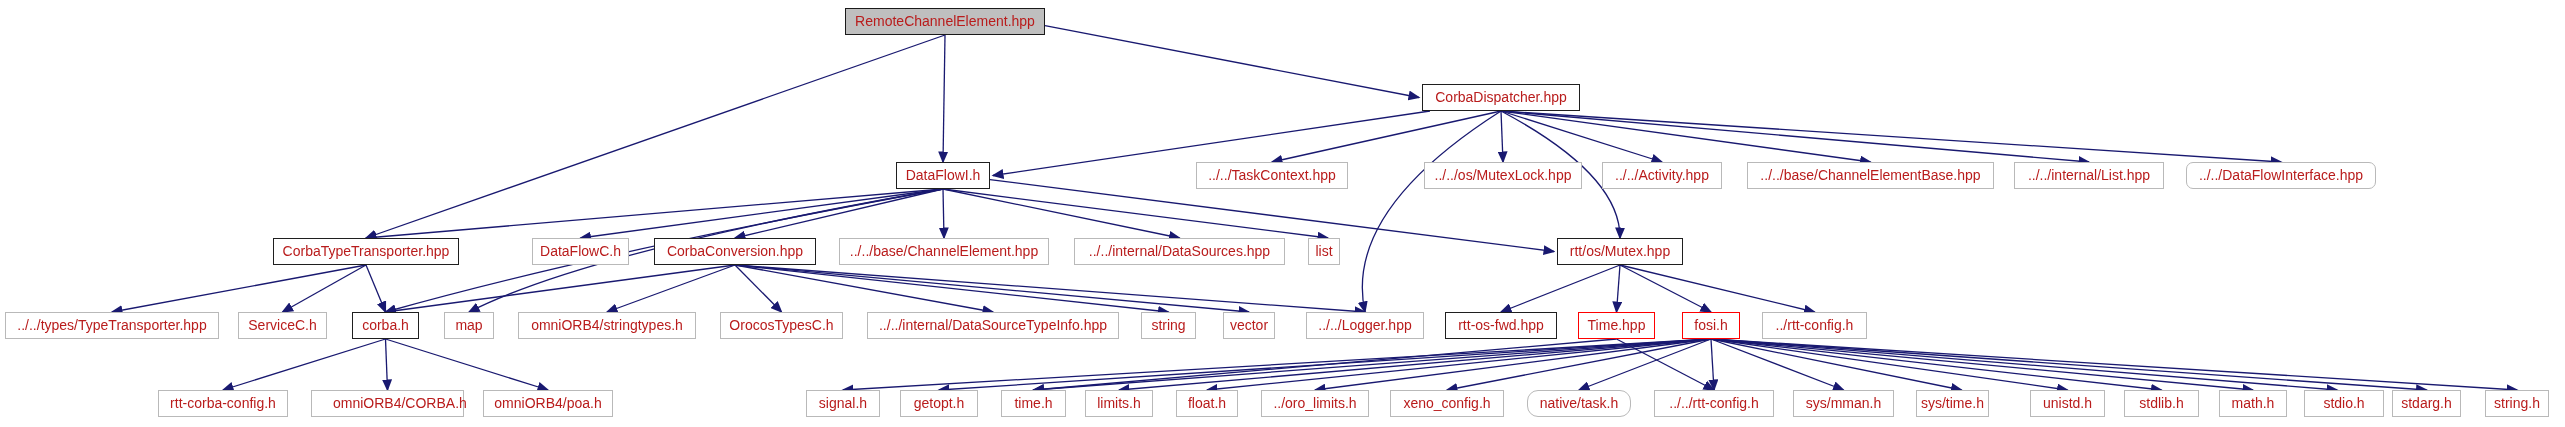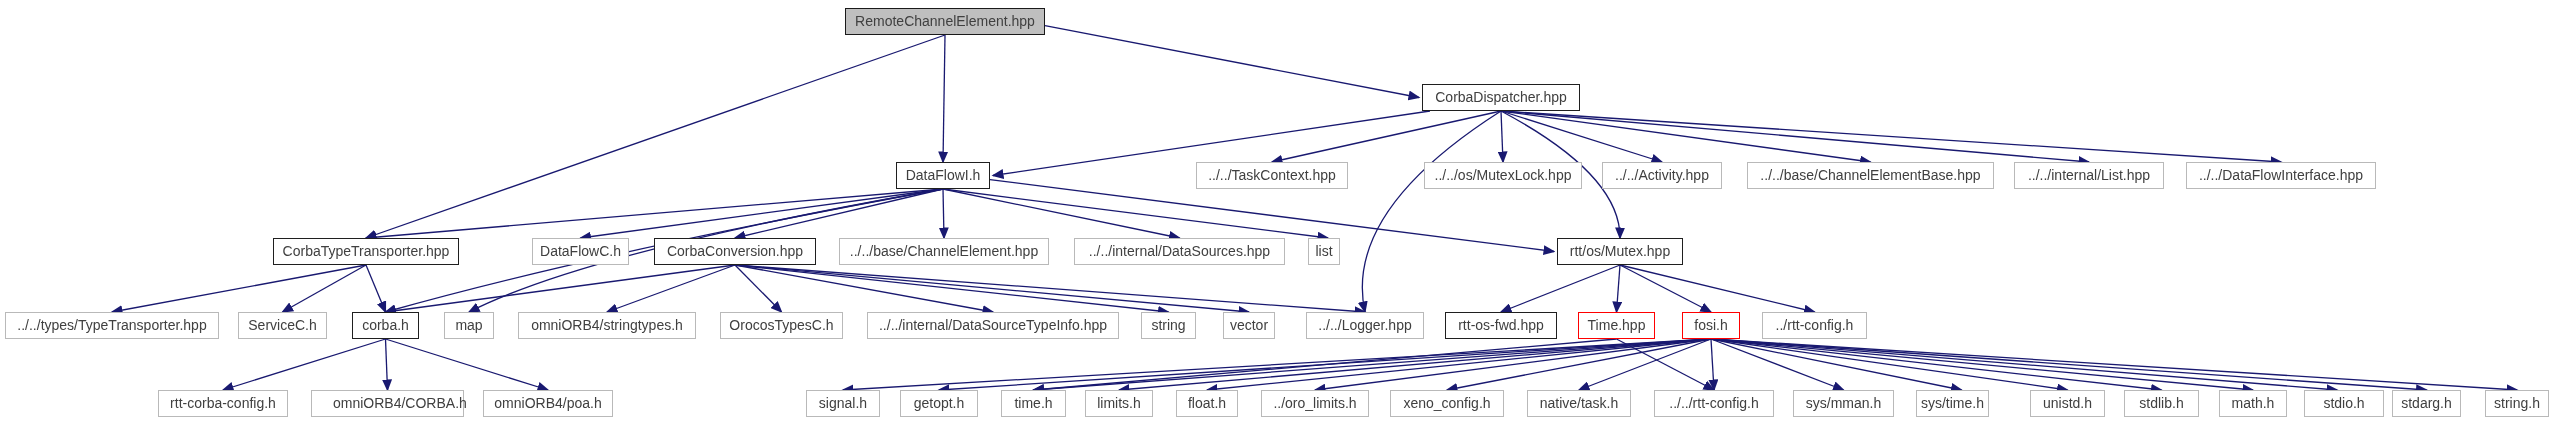--- a/index.html
+++ b/index.html
@@ -1,20 +1,20 @@
 <!DOCTYPE html>
 <html><head>
 <meta charset="utf-8">
 <style>
   html,body{margin:0;padding:0;background:#ffffff;}
   #canvas{position:relative;width:2565px;height:427px;overflow:hidden;
           font-family:"Liberation Sans", sans-serif;}
   #edges{position:absolute;left:0;top:0;width:2565px;height:427px;}
   .node{position:absolute;height:27px;line-height:25px;box-sizing:border-box;
-        text-align:center;font-size:14px;color:#404040;background:#fff;
+        text-align:center;font-size:14px;color:#b91c1c;background:#fff;
         border:1px solid #b9b9b9;white-space:nowrap;padding:0 3px;}
   .node.root{background:#bfbfbf;border:1.5px solid #1a1a1a;font-weight:400;}
   .node.internal{border:1.5px solid #1f1f1f;}
   .node.truncated{border:1.5px solid #ff0000;}
 </style>
 </head>
 <body>
 
 <div id="canvas">
   <svg id="edges" width="2565" height="427" viewBox="0 0 2565 427">
@@ -85,21 +85,21 @@
   </svg>
   <div id="nodes">
       <div class="node root" style="left: 845px; top: 8px; width: 200px;">RemoteChannelElement.hpp</div>
       <div class="node internal" style="left: 1422px; top: 84px; width: 158px;">CorbaDispatcher.hpp</div>
       <div class="node internal" style="left: 896px; top: 162px; width: 94px;">DataFlowI.h</div>
       <div class="node external" style="left: 1196px; top: 162px; width: 152px;">../../TaskContext.hpp</div>
       <div class="node external" style="left: 1424px; top: 162px; width: 158px;">../../os/MutexLock.hpp</div>
       <div class="node external" style="left: 1602px; top: 162px; width: 120px;">../../Activity.hpp</div>
       <div class="node external" style="left: 1747px; top: 162px; width: 247px;">../../base/ChannelElementBase.hpp</div>
       <div class="node external" style="left: 2014px; top: 162px; width: 150px;">../../internal/List.hpp</div>
-      <div class="node external" style="left: 2186px; top: 162px; width: 190px;">../../DataFlowInterface.hpp</div>
+      <div class="node external" style="left: 2186px; top: 162px; width: 190px; border-radius: 7px;">../../DataFlowInterface.hpp</div>
       <div class="node internal" style="left: 273px; top: 238px; width: 186px;">CorbaTypeTransporter.hpp</div>
       <div class="node external" style="left: 532px; top: 238px; width: 97px;">DataFlowC.h</div>
       <div class="node internal" style="left: 654px; top: 238px; width: 162px;">CorbaConversion.hpp</div>
       <div class="node external" style="left: 839px; top: 238px; width: 210px;">../../base/ChannelElement.hpp</div>
       <div class="node external" style="left: 1074px; top: 238px; width: 211px;">../../internal/DataSources.hpp</div>
       <div class="node external" style="left: 1308px; top: 238px; width: 32px;">list</div>
       <div class="node internal" style="left: 1557px; top: 238px; width: 126px;">rtt/os/Mutex.hpp</div>
       <div class="node external" style="left: 5px; top: 312px; width: 214px;">../../types/TypeTransporter.hpp</div>
       <div class="node external" style="left: 238px; top: 312px; width: 89px;">ServiceC.h</div>
       <div class="node internal" style="left: 352px; top: 312px; width: 67px;">corba.h</div>
@@ -117,21 +117,21 @@
       <div class="node external" style="left: 158px; top: 390px; width: 130px;">rtt-corba-config.h</div>
       <div class="node external" style="left: 311px; top: 390px; width: 153px; padding-left: 21px;">omniORB4/CORBA.h</div>
       <div class="node external" style="left: 483px; top: 390px; width: 130px;">omniORB4/poa.h</div>
       <div class="node external" style="left: 806px; top: 390px; width: 74px;">signal.h</div>
       <div class="node external" style="left: 900px; top: 390px; width: 78px;">getopt.h</div>
       <div class="node external" style="left: 1001px; top: 390px; width: 65px;">time.h</div>
       <div class="node external" style="left: 1085px; top: 390px; width: 68px;">limits.h</div>
       <div class="node external" style="left: 1176px; top: 390px; width: 62px;">float.h</div>
       <div class="node external" style="left: 1261px; top: 390px; width: 108px;">../oro_limits.h</div>
       <div class="node external" style="left: 1390px; top: 390px; width: 114px;">xeno_config.h</div>
-      <div class="node external" style="left: 1527px; top: 390px; width: 104px;">native/task.h</div>
+      <div class="node external" style="left: 1527px; top: 390px; width: 104px; border-radius: 11px;">native/task.h</div>
       <div class="node external" style="left: 1654px; top: 390px; width: 120px;">../../rtt-config.h</div>
       <div class="node external" style="left: 1793px; top: 390px; width: 101px;">sys/mman.h</div>
       <div class="node external" style="left: 1916px; top: 390px; width: 73px;">sys/time.h</div>
       <div class="node external" style="left: 2030px; top: 390px; width: 75px;">unistd.h</div>
       <div class="node external" style="left: 2124px; top: 390px; width: 75px;">stdlib.h</div>
       <div class="node external" style="left: 2219px; top: 390px; width: 68px;">math.h</div>
       <div class="node external" style="left: 2304px; top: 390px; width: 80px;">stdio.h</div>
       <div class="node external" style="left: 2392px; top: 390px; width: 69px;">stdarg.h</div>
       <div class="node external" style="left: 2485px; top: 390px; width: 64px;">string.h</div>
     </div>

